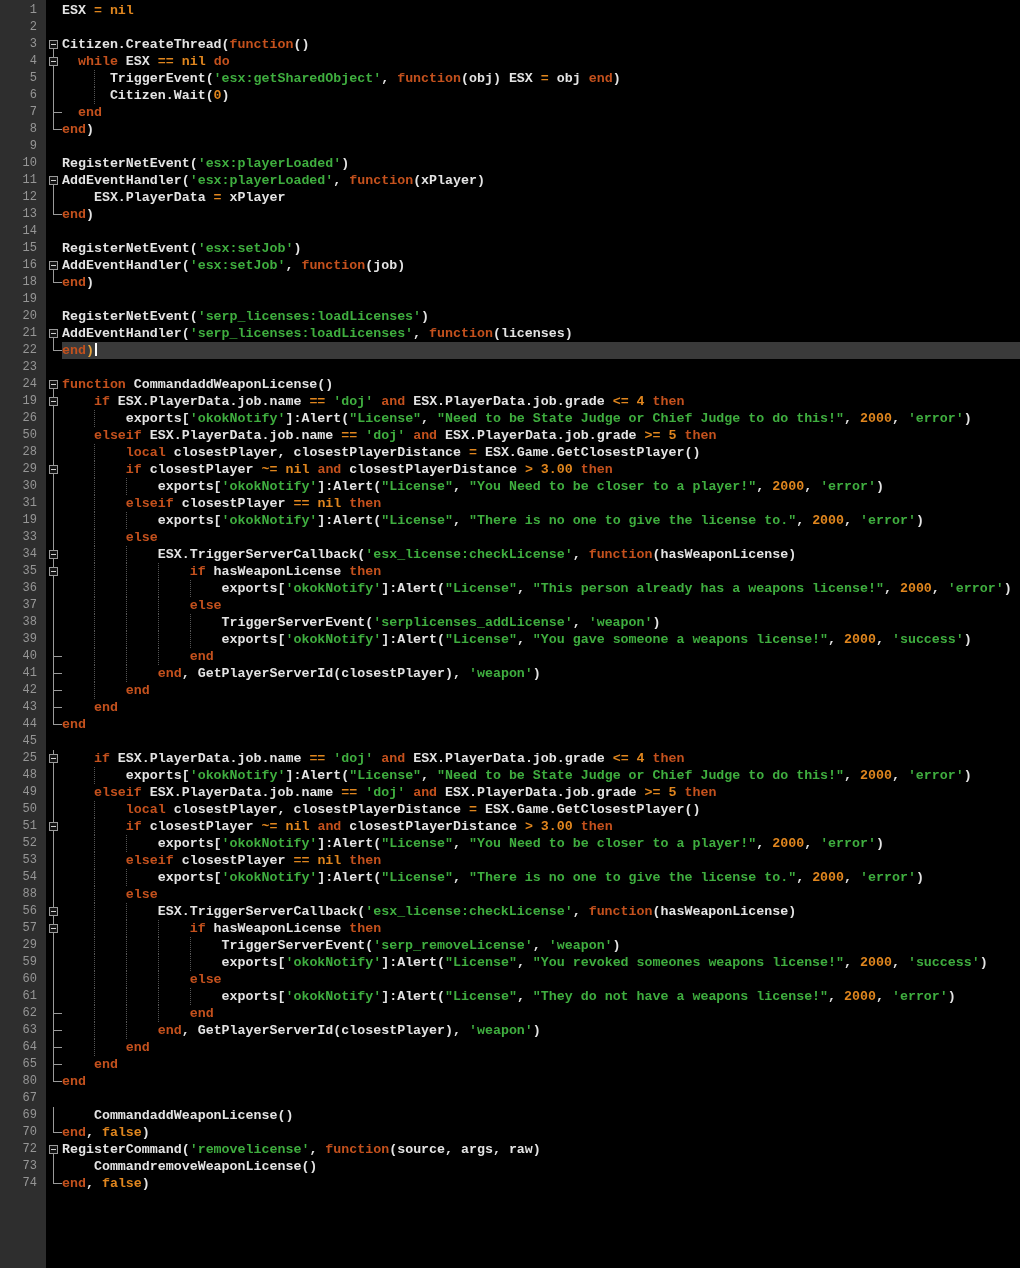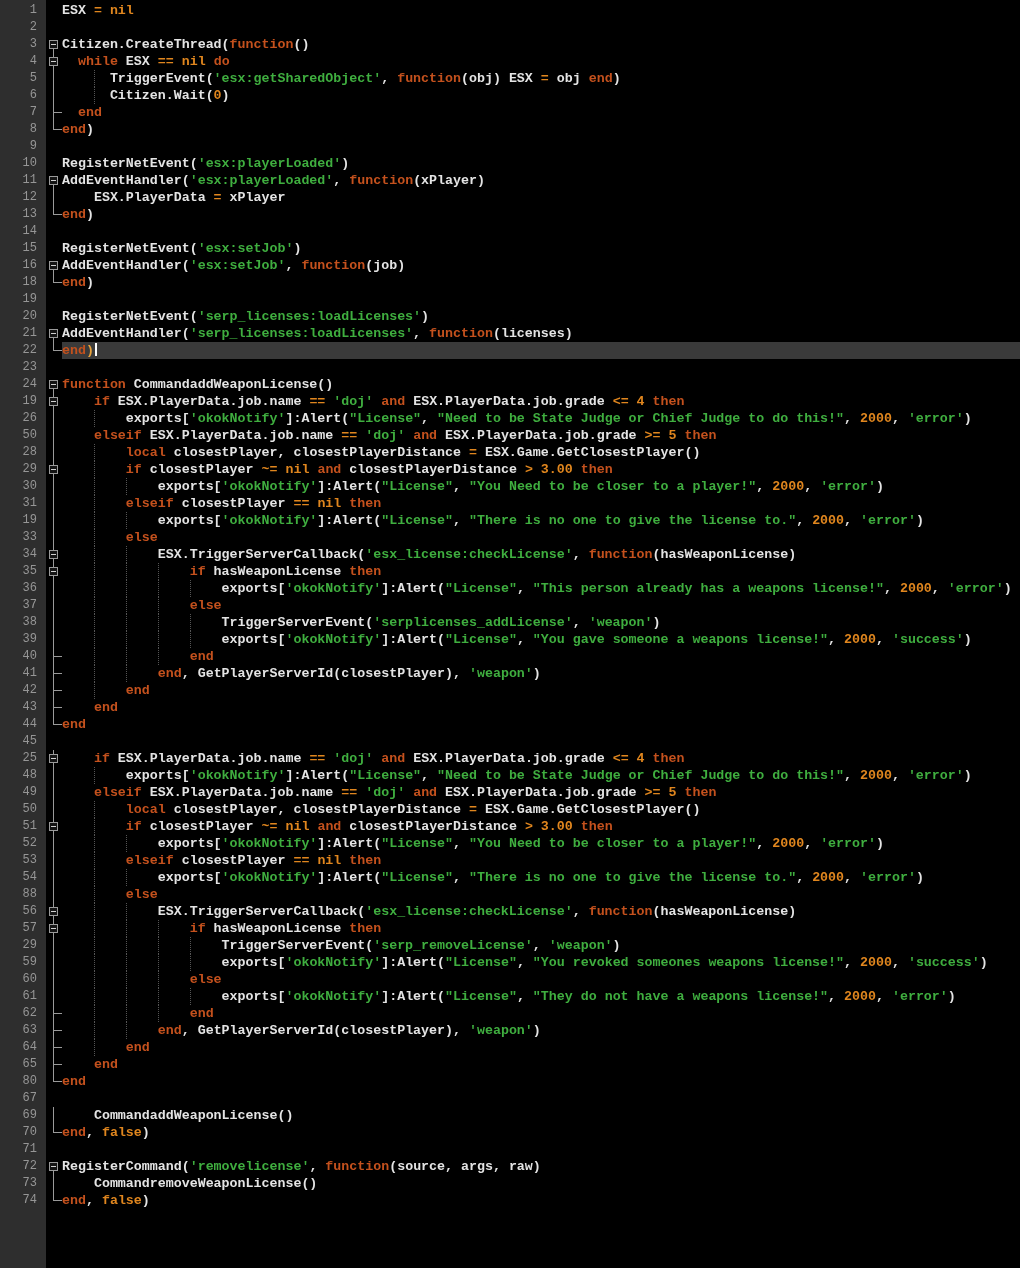--- a/index.html
+++ b/index.html
@@ -523,25 +523,20 @@
     </div>
     <div class="row">
       <div class="num">70</div>
       <div class="fold">
         <i class="p-half"></i>
         <i class="p-hline"></i>
       </div>
       <div class="code"><span class="t-k">end</span><span class="t-d">, </span><span class="t-o">false</span><span class="t-d">)</span></div>
     </div>
     <div class="row">
-      <div class="num">71</div>
-      <div class="fold"></div>
-      <div class="code"></div>
-    </div>
-    <div class="row">
       <div class="num">72</div>
       <div class="fold">
         <i class="p-box"></i>
         <i class="p-below"></i>
       </div>
       <div class="code"><span class="t-d">RegisterCommand(</span><span class="t-s">'removelicense'</span><span class="t-d">, </span><span class="t-k">function</span><span class="t-d">(source, args, raw)</span></div>
     </div>
     <div class="row">
       <div class="num">73</div>
       <div class="fold">

